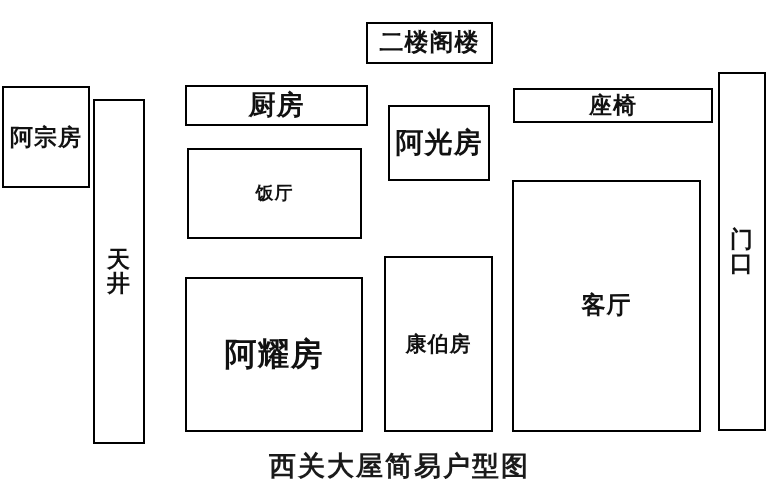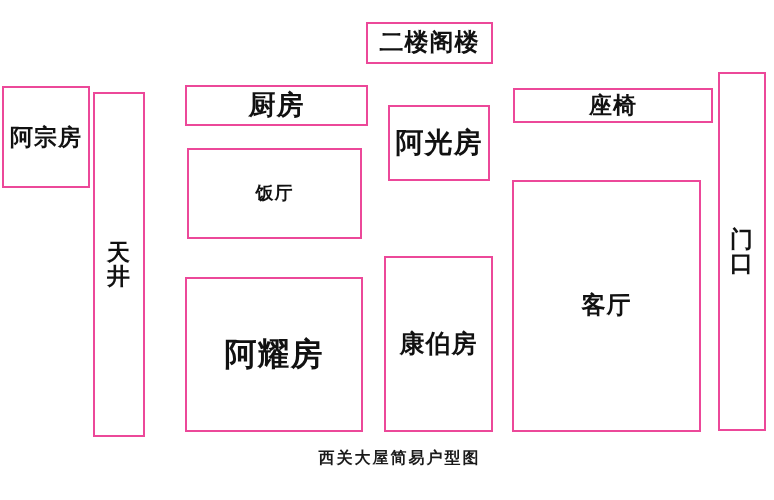--- a/index.html
+++ b/index.html
@@ -15,21 +15,21 @@
     position: relative;
     width: 774px;
     height: 500px;
     background: #ffffff;
     overflow: hidden;
   }
   .room {
     position: absolute;
     box-sizing: border-box;
     background: #ffffff;
-    border: 2px solid #ec4899;
+    border: 2px solid #000000;
     display: flex;
     align-items: center;
     justify-content: center;
     color: #111111;
     font-weight: 700;
     line-height: 1.05;
     text-align: center;
     letter-spacing: 1px;
   }
   .room-label {
@@ -49,32 +49,32 @@
     left: 0;
     right: 0;
     text-align: center;
     color: #1a1a1a;
     font-weight: 700;
     letter-spacing: 2px;
   }
 
   
   #room-azong   { left: 2px;   top: 86px;  width: 88px;  height: 102px; font-size: 23px; }
-  #room-tianjing{ left: 93px;  top: 92px;  width: 52px;  height: 345px; font-size: 23px; }
+  #room-tianjing{ left: 93px;  top: 99px;  width: 52px;  height: 345px; font-size: 23px; }
   #room-chufang { left: 185px; top: 85px;  width: 183px; height: 41px;  font-size: 27px; }
   #room-fanting { left: 187px; top: 148px; width: 175px; height: 91px;  font-size: 18px; }
   #room-ayao    { left: 185px; top: 277px; width: 178px; height: 155px; font-size: 32px; }
   #room-attic   { left: 366px; top: 22px;  width: 127px; height: 42px;  font-size: 24px; }
   #room-aguang  { left: 388px; top: 105px; width: 102px; height: 76px;  font-size: 28px; }
-  #room-kangbo  { left: 384px; top: 256px; width: 109px; height: 176px; font-size: 25px; }
+  #room-kangbo  { left: 384px; top: 256px; width: 109px; height: 176px; font-size: 21px; }
   #room-zuoyi   { left: 500px; top: 88px;  width: 200px; height: 35px;  font-size: 23px; margin-left: 13px; }
   #room-keting  { left: 512px; top: 180px; width: 189px; height: 252px; font-size: 24px; }
   #room-menkou  { left: 718px; top: 72px;  width: 48px;  height: 359px; font-size: 23px; }
 
-  #plan-caption { top: 448px; font-size: 16px; padding-left: 25px; }
+  #plan-caption { top: 448px; font-size: 27px; padding-left: 25px; }
 </style>
 </head>
 <body>
 
 <div id="plan">
 
   <div class="room" id="room-attic">
     <span class="room-label">二楼阁楼</span>
   </div>
 

